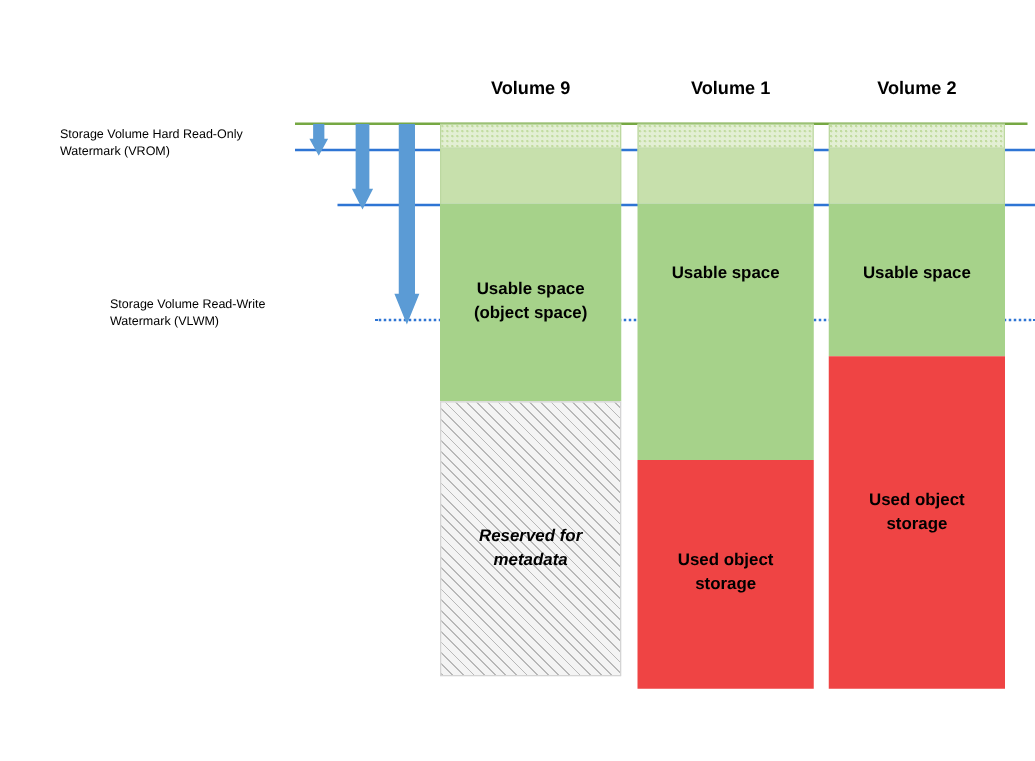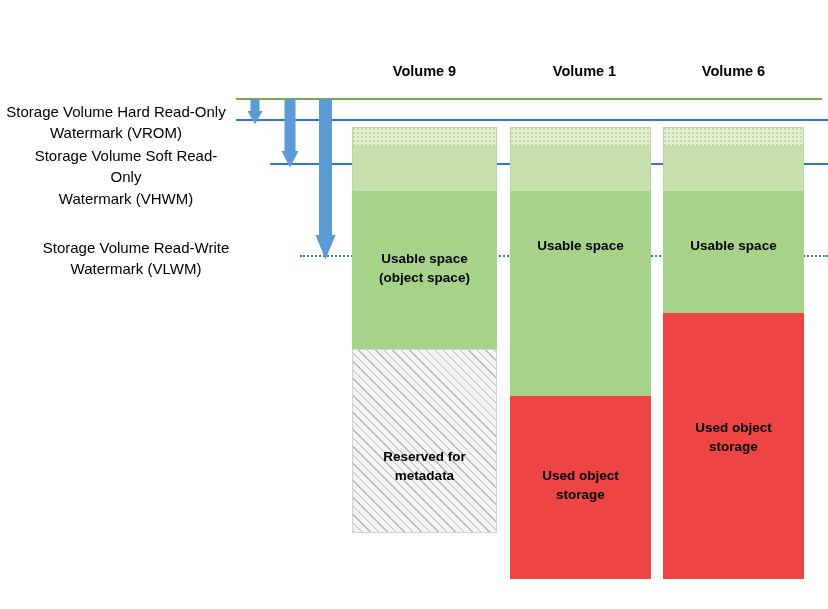--- a/index.html
+++ b/index.html
@@ -15,25 +15,26 @@
     position: relative;
     width: 828px;
     height: 609px;
     background: #ffffff;
     overflow: hidden;
   }
 
   
   .wm-label {
     position: absolute;
-    text-align: center;
-    font-size: 15px;
+    text-align: left;
+    font-size: 10px;
     line-height: 1.42;
     color: #000000;
     white-space: pre-line;
+    padding-left: 48px;
   }
   #wm-label-vrom { left: 0px;   top: 101px; width: 232px; }
   #wm-label-vhwm { left: 20px;  top: 145px; width: 212px; }
   #wm-label-vlwm { left: 40px;  top: 237px; width: 192px; }
 
   
   .wm-line {
     position: absolute;
     height: 0;
     border-top: 2px solid #2e75d4;
@@ -71,21 +72,20 @@
     color: #000000;
   }
   #vol-heading-0 { left: 352px; width: 145px; }
   #vol-heading-1 { left: 514px; width: 141px; }
   #vol-heading-2 { left: 663px; width: 141px; }
 
   
   .volume-col {
     position: absolute;
     top: 99px;
-    margin-top: 28px;
   }
   #volume-col-0 { left: 352px; width: 145px; height: 452px; }
   #volume-col-1 { left: 510px; width: 141px; height: 452px; }
   #volume-col-2 { left: 663px; width: 141px; height: 452px; }
 
   .seg {
     position: absolute;
     left: 0;
     right: 0;
     box-sizing: border-box;
@@ -135,22 +135,20 @@
   }
 </style>
 </head>
 <body>
 
 <div id="canvas">
 
   <div class="wm-label" id="wm-label-vrom">Storage Volume Hard Read-Only
 Watermark (VROM)</div>
 
-  <div class="wm-label" id="wm-label-vhwm">Storage Volume Soft Read-Only
-Watermark (VHWM)</div>
 
   <div class="wm-label" id="wm-label-vlwm">Storage Volume Read-Write
 Watermark (VLWM)</div>
 
   <div id="capacity-line"></div>
 
   <div class="wm-line" id="wm-line-vrom"></div>
   <div class="wm-line" id="wm-line-vhwm"></div>
   <div class="wm-line dotted" id="wm-line-vlwm"></div>
 
@@ -167,30 +165,30 @@
   </div>
 
   <div class="arrow" style="left:315px; top:99px;">
     <svg width="21" height="161" viewBox="0 0 21 161">
       <polygon points="4,0 17,0 17,136 20.5,136 10.5,160.5 0.5,136 4,136" fill="#5b9bd5"></polygon>
     </svg>
   </div>
 
   <div class="vol-heading" id="vol-heading-0">Volume 9</div>
   <div class="vol-heading" id="vol-heading-1">Volume 1</div>
-  <div class="vol-heading" id="vol-heading-2">Volume 6</div>
+  <div class="vol-heading" id="vol-heading-2">Volume 2</div>
 
   <div class="volume-col" id="volume-col-0">
     <div class="seg seg-stipple" style="top:0px;   height:20px;"></div>
     <div class="seg seg-light" style="top:20px;  height:44px;"></div>
     <div class="seg seg-green" style="top:64px;  height:158px;">
       <div class="seg-label" style="top:58px;">Usable space
 (object space)</div>
     </div>
-    <div class="seg seg-hatch" style="top:222px; height:184px;">
+    <div class="seg seg-hatch" style="top:222px; height:220px;font-style:italic;">
       <div class="seg-label" style="top:97px;">Reserved for
 metadata</div>
     </div>
   </div>
 
   <div class="volume-col" id="volume-col-1">
     <div class="seg seg-stipple" style="top:0px;   height:20px;"></div>
     <div class="seg seg-light" style="top:20px;  height:44px;"></div>
     <div class="seg seg-green" style="top:64px;  height:205px;">
       <div class="seg-label" style="top:45px;">Usable space</div>

